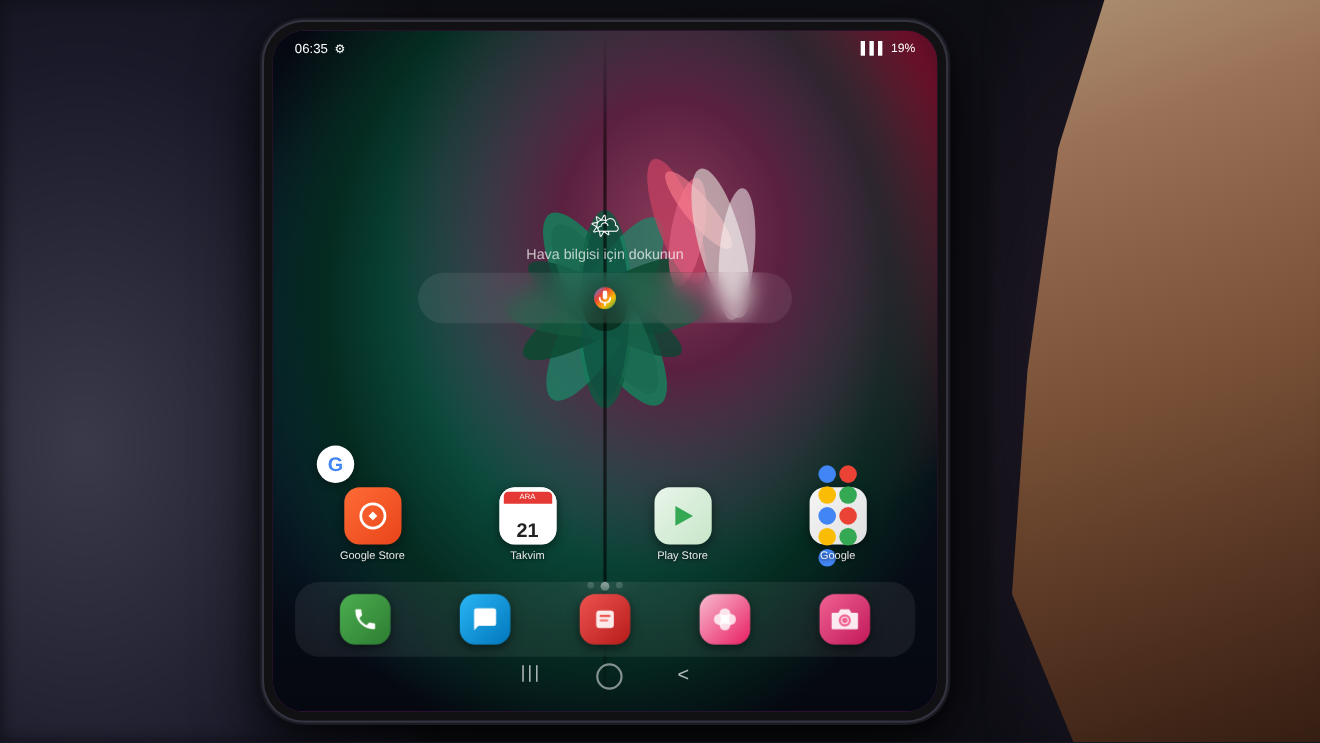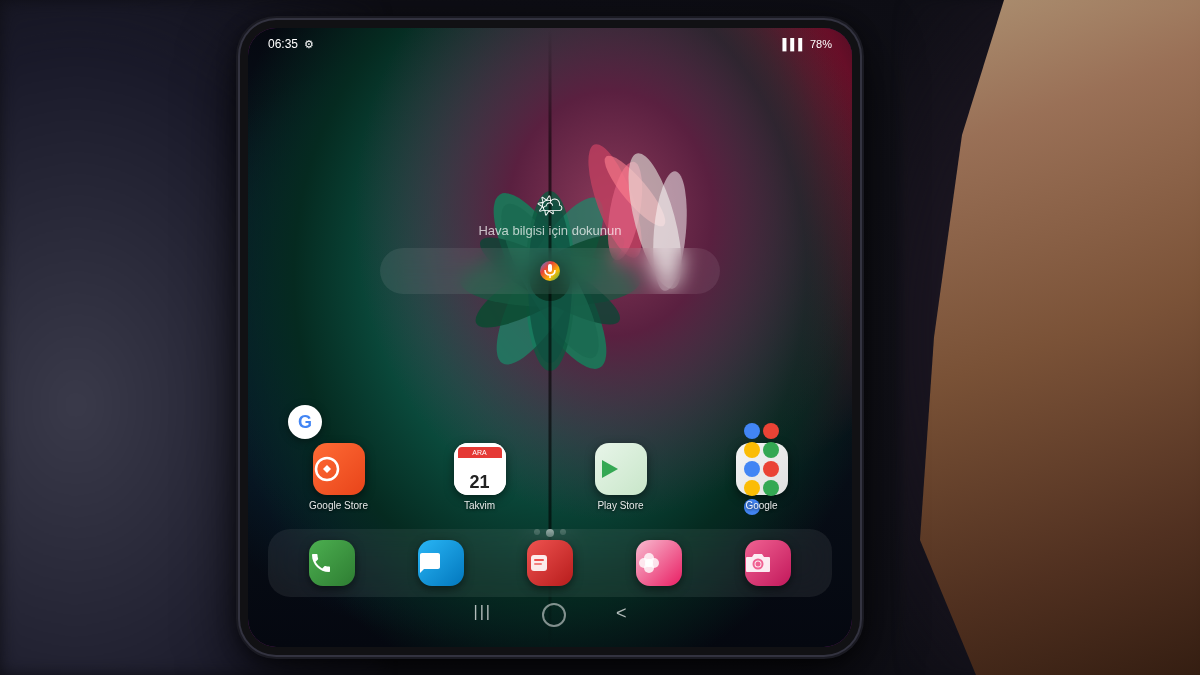--- a/index.html
+++ b/index.html
@@ -220,21 +220,21 @@
       gap: 5px;
       width: 75px;
     }
 
     .app-icon {
       width: 52px;
       height: 52px;
       border-radius: 14px;
       display: flex;
       align-items: center;
-      justify-content: flex-start;
+      justify-content: center;
       font-size: 22px;
       box-shadow: 0 3px 10px rgba(0,0,0,0.5);
     }
 
     .app-label {
       color: rgba(255,255,255,0.9);
       font-size: 10px;
       text-align: center;
       text-shadow: 0 1px 3px rgba(0,0,0,0.8);
       white-space: nowrap;
@@ -356,21 +356,21 @@
         <circle cx="175" cy="160" r="20" fill="#0a3020" opacity="0.9"></circle>
       </svg>
 
       <div class="status-bar">
         <div class="status-time">
           <span>06:35</span>
           <span style="font-size:11px;">⚙</span>
         </div>
         <div class="status-icons">
           <span>▌▌▌</span>
-          <span>78%</span>
+          <span>19%</span>
         </div>
       </div>
 
       <div class="weather-widget">
         <div class="weather-icon">🌤</div>
         <div class="weather-text">Hava bilgisi için dokunun</div>
       </div>
 
       <div class="search-bar-area">
         <div class="google-mic">

